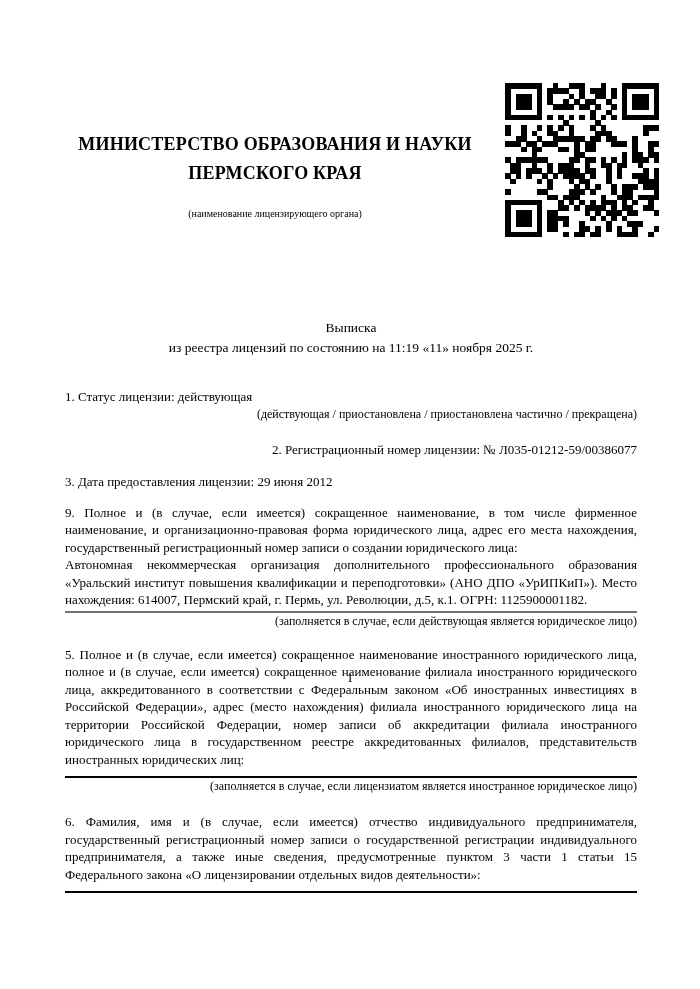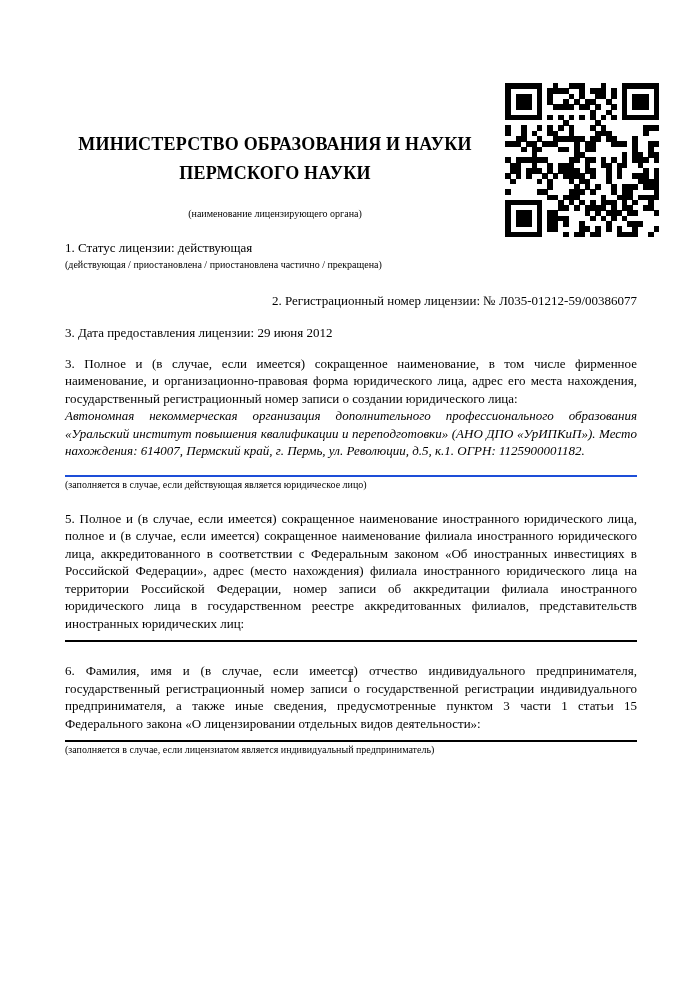--- a/index.html
+++ b/index.html
@@ -40,40 +40,39 @@
     margin-top: 19px;
   }
 
   .doc-title {
     margin-top: 98px;
     text-align: center;
     font-size: 13.5px;
     line-height: 20px;
   }
 
-  .items { margin-top: 19px; }
+  .items { margin-top: 30px; }
   .item-text {
     font-size: 13px;
     line-height: 17.5px;
   }
   .justify { text-align: justify; }
   .underlined {
-    border-bottom: 2px solid #1d4ed8;
-    padding-bottom: 15px;
-    font-style: italic;
+    border-bottom: 2px solid #737373;
+    padding-bottom: 2px;
   }
   .blank-line {
     margin-top: 7px;
     height: 3px;
     border-bottom: 2px solid #000;
   }
   .item-caption {
-    font-size: 10px;
+    font-size: 12px;
     line-height: 14px;
-    text-align: left;
+    text-align: right;
     margin-top: 1px;
   }
   .item { margin-bottom: 14px; }
   .mb20 { margin-bottom: 20px; }
   .mb15 { margin-bottom: 15px; text-align: right; }
   .mb13 { margin-bottom: 13px; }
   .mb18 { margin-bottom: 18px; }
   .mb24 { margin-bottom: 24px; }
 
   .page-number {
@@ -480,55 +479,59 @@
         <rect x="111.52" y="148.69" width="5.61" height="5.61"></rect>
         <rect x="116.83" y="148.69" width="5.61" height="5.61"></rect>
         <rect x="122.14" y="148.69" width="5.61" height="5.61"></rect>
         <rect x="127.45" y="148.69" width="5.61" height="5.61"></rect>
         <rect x="143.38" y="148.69" width="5.61" height="5.61"></rect>
       </svg>
   </div>
 
   <div class="header">
     <div class="h-line">МИНИСТЕРСТВО ОБРАЗОВАНИЯ И НАУКИ</div>
-    <div class="h-line">ПЕРМСКОГО НАУКИ</div>
+    <div class="h-line">ПЕРМСКОГО КРАЯ</div>
     <div class="h-caption">(наименование лицензирующего органа)</div>
   </div>
 
+  <div class="doc-title">
+    <div>Выписка</div>
+    <div>из реестра лицензий по состоянию на 11:19 «11» ноября 2025 г.</div>
+  </div>
 
   <div class="items">
 
     <div class="item mb20">
       <div class="item-text">1. Статус лицензии: действующая</div>
       <div class="item-caption">(действующая / приостановлена / приостановлена частично / прекращена)</div>
     </div>
 
     <div class="item mb15">
       <div class="item-text">2. Регистрационный номер лицензии: № Л035-01212-59/00386077</div>
     </div>
 
     <div class="item mb13">
       <div class="item-text">3. Дата предоставления лицензии: 29 июня 2012</div>
     </div>
 
     <div class="item mb18">
-      <div class="item-text justify">3. Полное и (в случае, если имеется) сокращенное наименование, в том числе фирменное наименование, и организационно-правовая форма юридического лица, адрес его места нахождения, государственный регистрационный номер записи о создании юридического лица:</div>
+      <div class="item-text justify">9. Полное и (в случае, если имеется) сокращенное наименование, в том числе фирменное наименование, и организационно-правовая форма юридического лица, адрес его места нахождения, государственный регистрационный номер записи о создании юридического лица:</div>
       <div class="item-text justify underlined">Автономная некоммерческая организация дополнительного профессионального образования «Уральский институт повышения квалификации и переподготовки» (АНО ДПО «УрИПКиП»). Место нахождения: 614007, Пермский край, г. Пермь, ул. Революции, д.5, к.1. ОГРН: 1125900001182.</div>
       <div class="item-caption">(заполняется в случае, если действующая является юридическое лицо)</div>
     </div>
 
     <div class="item mb20">
       <div class="item-text justify">5. Полное и (в случае, если имеется) сокращенное наименование иностранного юридического лица, полное и (в случае, если имеется) сокращенное наименование филиала иностранного юридического лица, аккредитованного в соответствии с Федеральным законом «Об иностранных инвестициях в Российской Федерации», адрес (место нахождения) филиала иностранного юридического лица на территории Российской Федерации, номер записи об аккредитации филиала иностранного юридического лица в государственном реестре аккредитованных филиалов, представительств иностранных юридических лиц:</div>
       <div class="blank-line"></div>
+      <div class="item-caption">(заполняется в случае, если лицензиатом является иностранное юридическое лицо)</div>
     </div>
 
     <div class="item mb24">
       <div class="item-text justify">6. Фамилия, имя и (в случае, если имеется) отчество индивидуального предпринимателя, государственный регистрационный номер записи о государственной регистрации индивидуального предпринимателя, а также иные сведения, предусмотренные пунктом 3 части 1 статьи 15 Федерального закона «О лицензировании отдельных видов деятельности»:</div>
       <div class="blank-line"></div>
-      <div class="item-caption">(заполняется в случае, если лицензиатом является индивидуальный предприниматель)</div>
     </div>
 
 
   </div>
 
   <div class="page-number">1</div>
 
 </div>
 
 </body></html>

